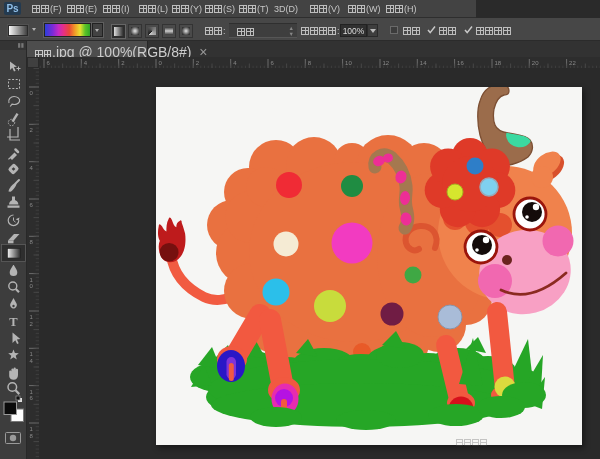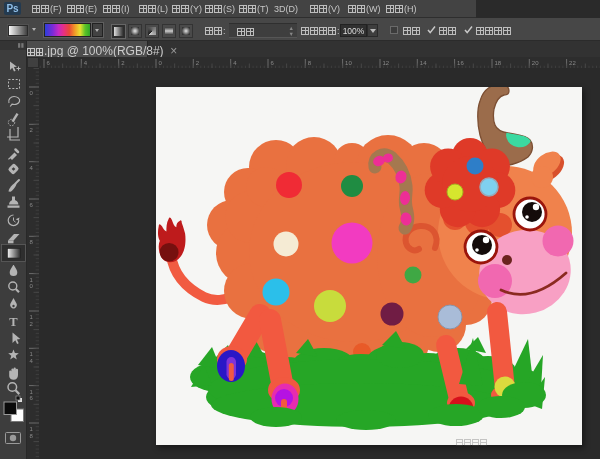--- a/index.html
+++ b/index.html
@@ -76,21 +76,21 @@
       </svg>
  <span class="lbl" style="left:439px;top:8px"><b class="c"></b><b class="c"></b></span>
  <svg class="abs" style="left:463px;top:6px" width="11" height="11">
         <path d="M2,6 L4.2,8.6 L9,2.5" stroke="#c8c8c8" stroke-width="1.5" fill="none"></path>
       </svg>
  <span class="lbl" style="left:476px;top:8px"><b class="c"></b><b class="c"></b><b class="c"></b><b class="c"></b></span>
 </div>
 
 <div class="abs" style="left:0;top:41px;width:600px;height:16px;background:#323232">
  <div class="abs" style="left:27px;top:0;width:121px;height:16px;background:#4D4D4D;border-right:1px solid #272727">
-  <span style="position:absolute;left:0;top:3px;font-size:12px;color:#ccc;white-space:nowrap"><b class="ct"></b><b class="ct"></b>.jpg @ 100%(RGB/8#)&nbsp;&nbsp;<span style="color:#999">×</span></span>
+  <span style="position:absolute;left:8px;top:3px;font-size:14px;color:#ccc;white-space:nowrap"><b class="ct"></b><b class="ct"></b>.jpg @ 100%(RGB/8#)&nbsp;&nbsp;<span style="color:#999">×</span></span>
  </div>
 </div>
 
 <div class="abs" style="left:39px;top:57px;width:561px;height:11px;background:#2D2D2D">
       <svg width="561" height="11" style="display:block">
         <line x1="5.0" y1="2" x2="5.0" y2="11" stroke="#6C6C6C" stroke-width="1"></line>
         <line x1="42.3" y1="2" x2="42.3" y2="11" stroke="#6C6C6C" stroke-width="1"></line>
         <line x1="79.7" y1="2" x2="79.7" y2="11" stroke="#6C6C6C" stroke-width="1"></line>
         <line x1="117.0" y1="2" x2="117.0" y2="11" stroke="#6C6C6C" stroke-width="1"></line>
         <line x1="154.3" y1="2" x2="154.3" y2="11" stroke="#6C6C6C" stroke-width="1"></line>

